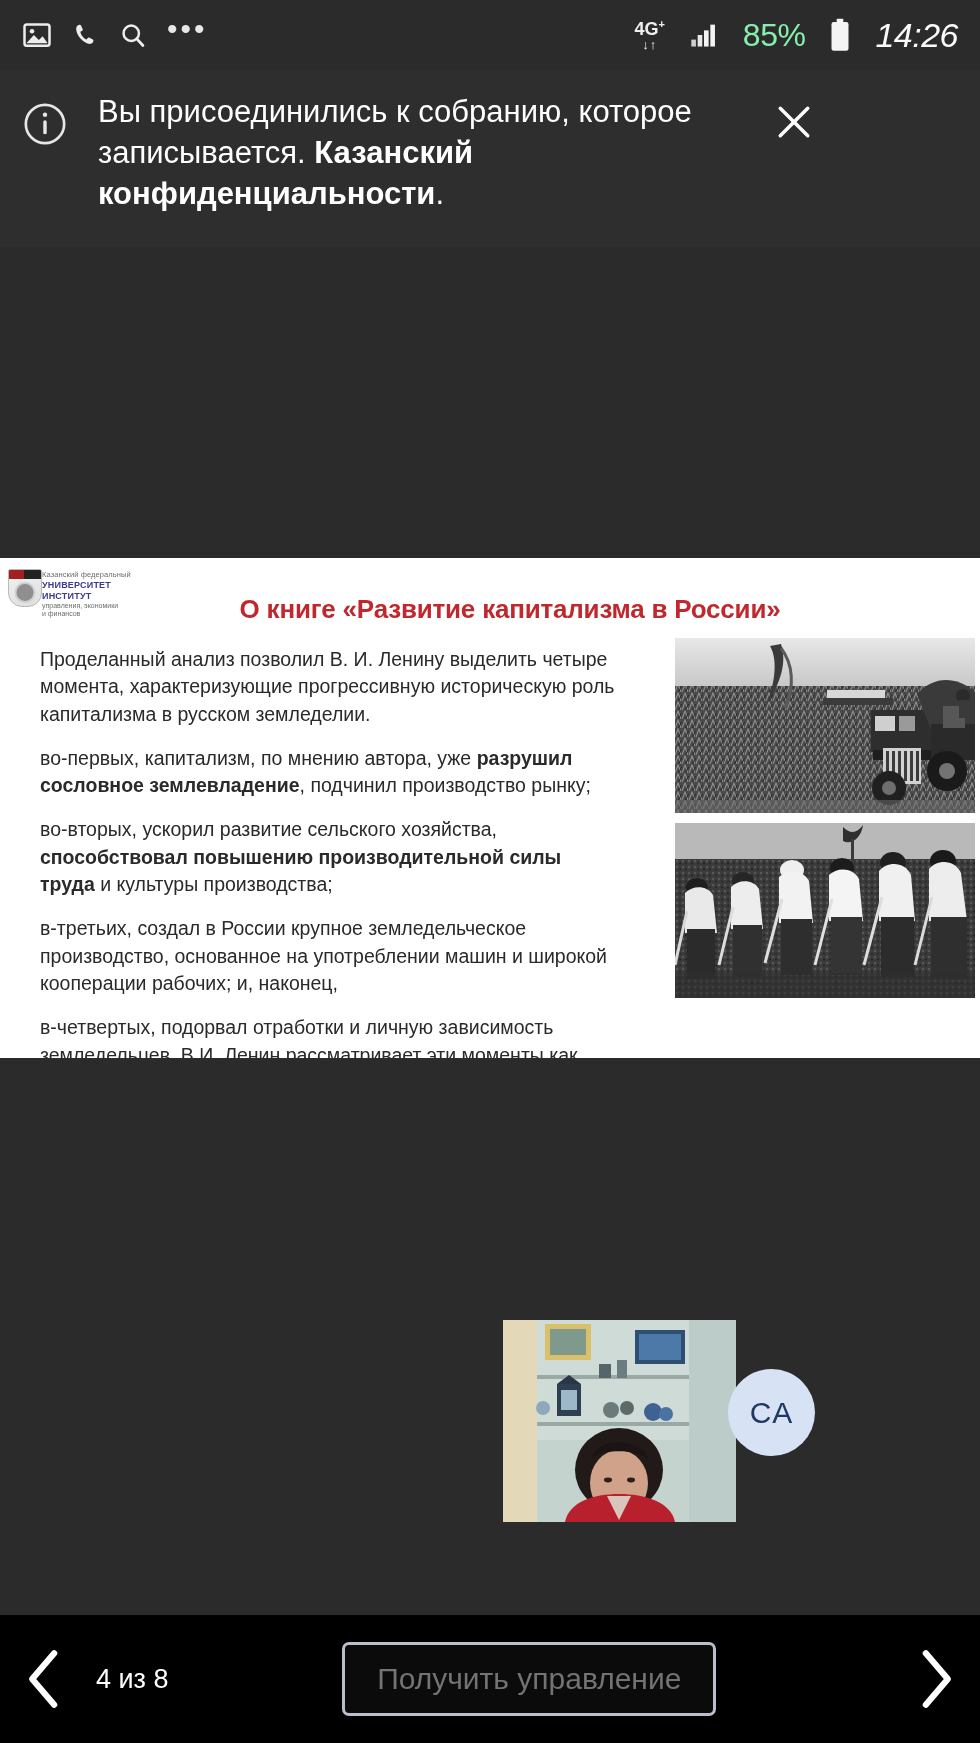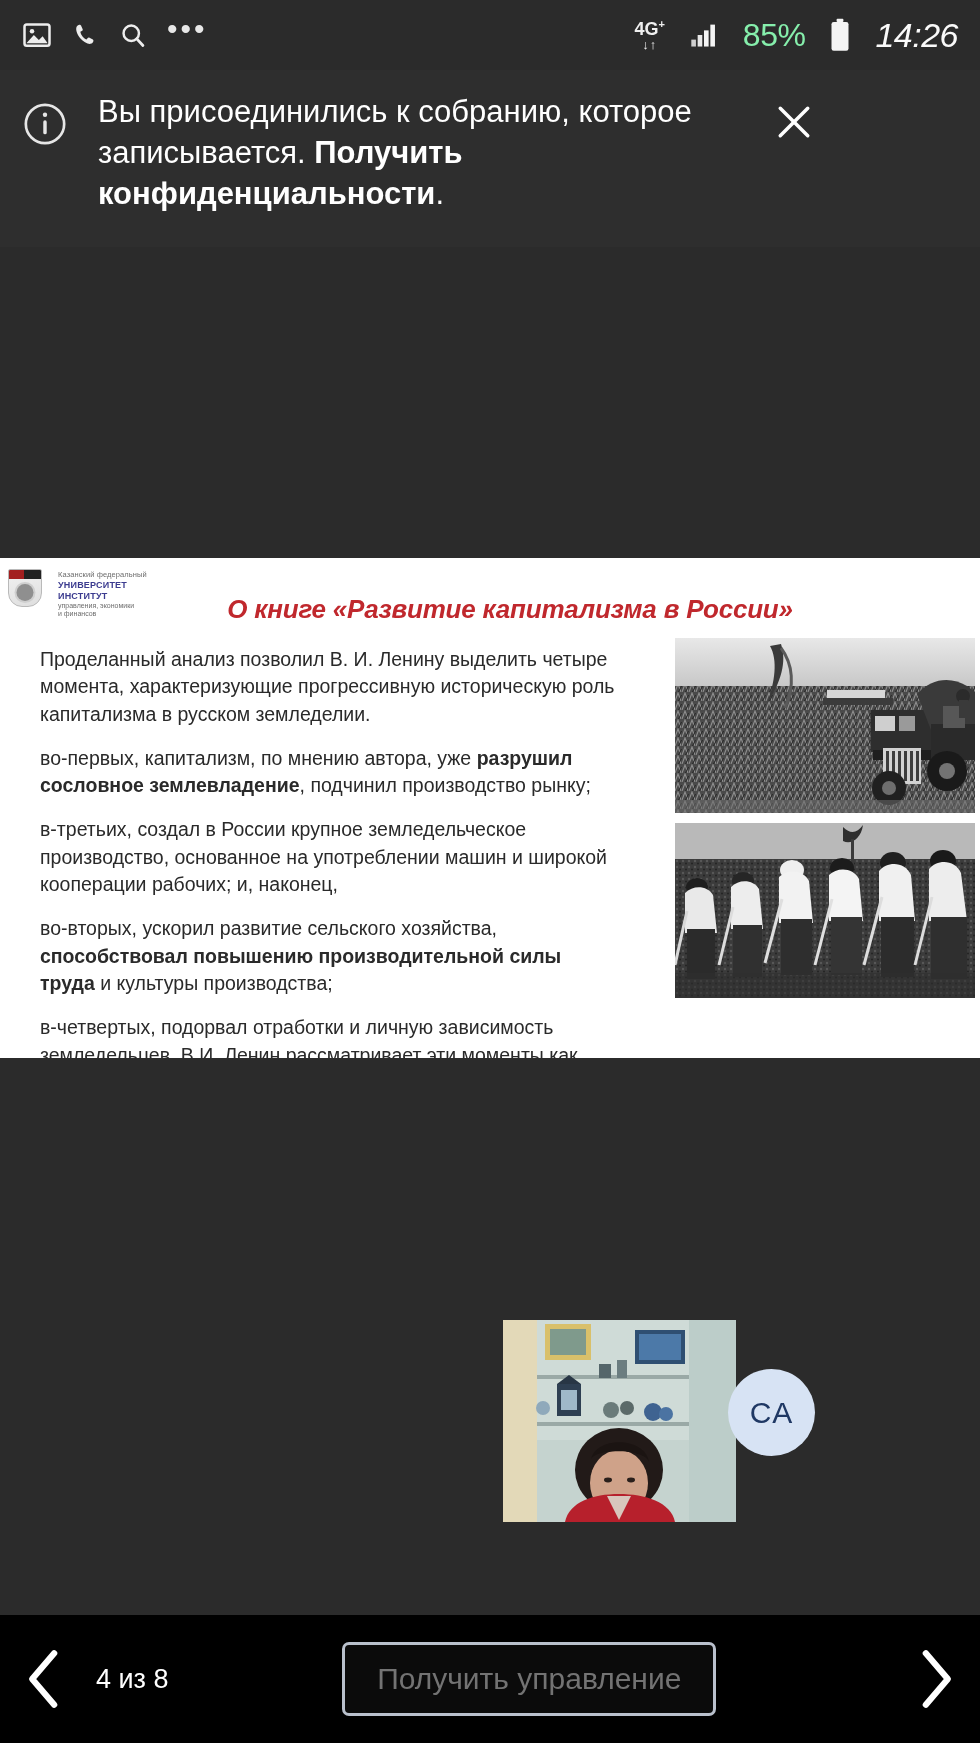--- a/index.html
+++ b/index.html
@@ -65,21 +65,21 @@
     width: 980px; height: 1208px;
     background: #2b2b2b;
   }
   .slide {
     position: absolute; top: 311px; left: 0;
     width: 980px; height: 500px;
     background: #ffffff;
     overflow: hidden;
   }
   
-  .kfu-logo { position: absolute; top: 11px; left: 8px; display: flex; gap: 16px; justify-content: space-between; }
+  .kfu-logo { position: absolute; top: 11px; left: 8px; display: flex; gap: 0; justify-content: space-between; }
   .kfu-crest {
     width: 34px; height: 38px;
     background: linear-gradient(160deg,#f2f2f2 0%,#dedede 100%);
     border: 1px solid #b9b9b9;
     border-radius: 2px 2px 14px 14px;
     position: relative; overflow: hidden;
   }
   .kfu-crest::before {
     content:""; position:absolute; top:0; left:0; right:0; height:9px;
     background: linear-gradient(90deg,#a32020 0%,#a32020 46%,#222 46%,#222 100%);
@@ -96,21 +96,20 @@
   .kfu-l4 { font-size: 7px; color: #6d6d6d; }
   .kfu-l5 { font-size: 7px; color: #6d6d6d; }
 
   .slide-title {
     position: absolute; top: 36px; left: 0; width: 980px;
     text-align: center;
     color: #c0282d;
     font-size: 26px; font-weight: 700;
     letter-spacing: -0.2px;
     padding-left: 40px;
-    font-style: italic;
   }
   .slide-body {
     position: absolute; top: 88px; left: 40px;
     width: 580px;
   }
   .bullet {
     color: #2a2a2a;
     font-size: 19.5px;
     line-height: 1.40;
     margin-bottom: 17px;
@@ -236,21 +235,21 @@
   </div>
 
   <div class="banner">
     <span class="banner-info">
       <svg width="46" height="46" viewBox="0 0 24 24">
         <circle cx="12" cy="12" r="10" fill="none" stroke="#e6e6e6" stroke-width="1.4"></circle>
         <circle cx="12" cy="7.2" r="1.15" fill="#e6e6e6"></circle>
         <rect x="11.1" y="10" width="1.8" height="7.4" rx="0.9" fill="#e6e6e6"></rect>
       </svg>
     </span>
-    <div class="banner-text"><span>Вы присоединились к собранию, которое записывается. </span><b>Получить конфиденциальности</b><span>.</span></div>
+    <div class="banner-text"><span>Вы присоединились к собранию, которое записывается. </span><b>Казанский конфиденциальности</b><span>.</span></div>
     <span class="banner-close">
       <svg width="44" height="44" viewBox="0 0 24 24">
         <line x1="4.5" y1="4.5" x2="19.5" y2="19.5" stroke="#ffffff" stroke-width="1.9" stroke-linecap="round"></line>
         <line x1="19.5" y1="4.5" x2="4.5" y2="19.5" stroke="#ffffff" stroke-width="1.9" stroke-linecap="round"></line>
       </svg>
     </span>
   </div>
 
   <div class="stage">
 
@@ -270,24 +269,24 @@
       <div class="slide-title">О книге «Развитие капитализма в России»</div>
 
       <div class="slide-body">
         <div class="bullet">
             <span class="hang"><span>Проделанный анализ позволил В. И. Ленину выделить четыре момента, характеризующие прогрессивную историческую роль капитализма в русском земледелии.</span></span>
           </div>
         <div class="bullet">
             <span class="hang"><span>во-первых, капитализм, по мнению автора, уже </span><b>разрушил сословное землевладение</b><span>, подчинил производство рынку;</span></span>
           </div>
         <div class="bullet">
-            <span class="hang"><span>в-третьих, создал в России крупное земледельческое производство, основанное на употреблении машин и широкой кооперации рабочих; и, наконец,</span></span>
+            <span class="hang"><span>во-вторых, ускорил развитие сельского хозяйства, </span><b>способствовал повышению производительной силы труда</b><span> и культуры производства;</span></span>
           </div>
         <div class="bullet">
-            <span class="hang"><span>во-вторых, ускорил развитие сельского хозяйства, </span><b>способствовал повышению производительной силы труда</b><span> и культуры производства;</span></span>
+            <span class="hang"><span>в-третьих, создал в России крупное земледельческое производство, основанное на употреблении машин и широкой кооперации рабочих; и, наконец,</span></span>
           </div>
         <div class="bullet">
             <span class="hang"><span>в-четвертых, подорвал отработки и личную зависимость земледельцев. В.И. Ленин рассматривает эти моменты как составные части процесса обобществления сельскохозяйственного производства капитализмом.</span></span>
           </div>
       </div>
 
       <div class="photo" style="left:675px; top:80px; width:300px; height:175px;">
         <svg viewBox="0 0 300 175" preserveAspectRatio="none">
           <defs>
             <linearGradient id="sky1" x1="0" y1="0" x2="0" y2="1">

